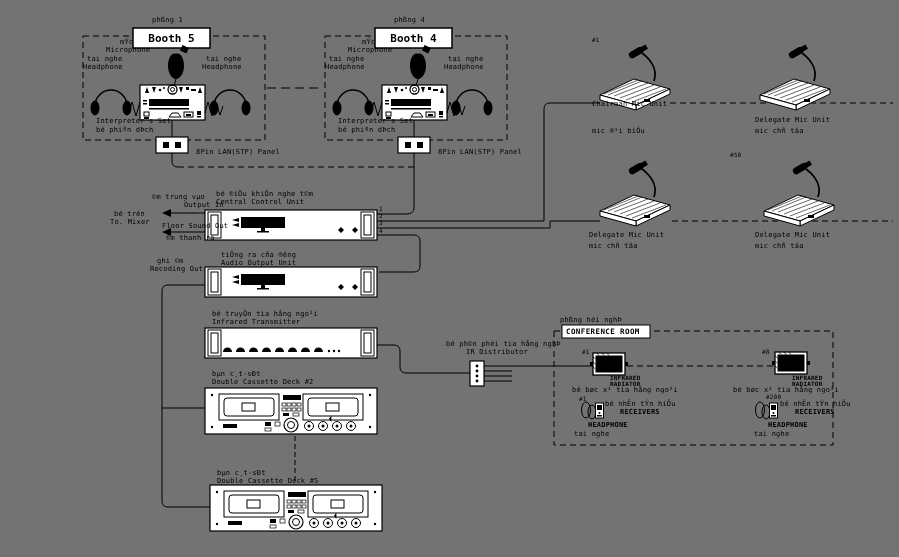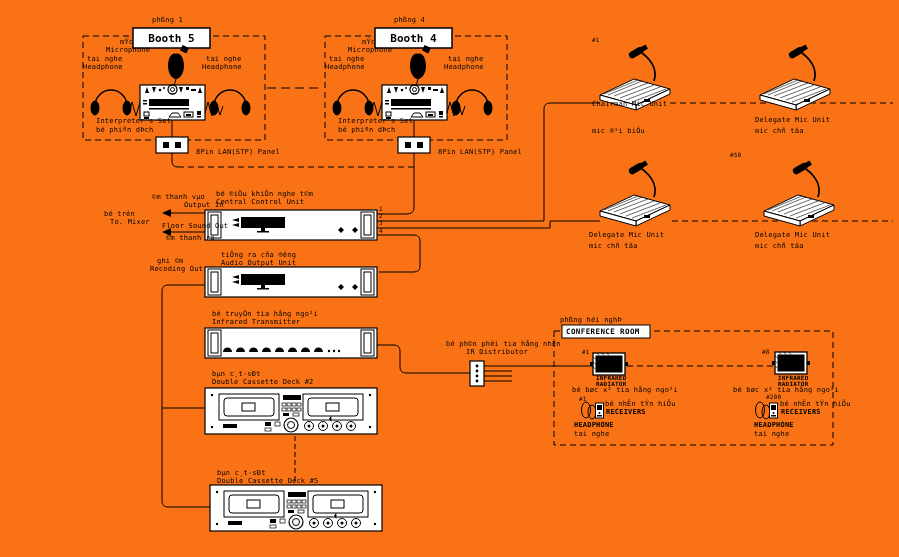--- a/index.html
+++ b/index.html
@@ -1,23 +1,23 @@
 <!DOCTYPE html>
 <html><head>
 <meta charset="utf-8">
 <style>
   html,body{margin:0;padding:0;background:#fff;}
-  .canvas{position:relative;width:899px;height:557px;background:#f97316;overflow:hidden;
+  .canvas{position:relative;width:899px;height:557px;background:#737373;overflow:hidden;
           font-family:"DejaVu Sans Mono",monospace;color:#000;}
   .canvas svg{position:absolute;left:0;top:0;}
   .lbl{position:absolute;font-size:7px;line-height:8px;white-space:nowrap;letter-spacing:0.2px;}
   .sm{font-size:6px;line-height:7px;}
   .ttl{position:absolute;font-size:11px;font-weight:bold;width:77px;text-align:center;line-height:18px;}
   .cr{position:absolute;font-size:7.5px;font-weight:bold;letter-spacing:0.4px;line-height:12px;}
-  .b{font-weight:bold;}
+  .b{font-weight:bold;margin-left:14px;}
 </style>
 </head>
 <body>
 
 <div class="canvas">
 
 <svg width="899" height="557" viewBox="0 0 899 557" fill="none" stroke="#000" stroke-width="1">
   <defs>
 
     <g id="booth">
@@ -240,45 +240,45 @@
 <div class="lbl" style="left:329px;top:55px">tai nghe</div>
 <div class="lbl" style="left:325px;top:63px">Headphone</div>
 <div class="lbl" style="left:448px;top:55px">tai nghe</div>
 <div class="lbl" style="left:444px;top:63px">Headphone</div>
 <div class="lbl" style="left:338px;top:117px">Interpreter's Set</div>
 <div class="lbl" style="left:338px;top:126px">bé phiªn dÞch</div>
 <div class="lbl" style="left:438px;top:148px">8Pin LAN(STP) Panel</div>
 
 <div class="lbl" style="left:216px;top:190px">bé ®iÒu khiÓn nghe t©m</div>
 <div class="lbl" style="left:216px;top:198px">Central Control Unit</div>
-<div class="lbl" style="left:152px;top:193px">©m thanh vµo</div>
+<div class="lbl" style="left:152px;top:193px">©m trung vµo</div>
 <div class="lbl" style="left:184px;top:201px">Output In</div>
 <div class="lbl" style="left:162px;top:222px">Floor Sound Out</div>
 <div class="lbl" style="left:166px;top:234px">©m thanh ra</div>
-<div class="lbl" style="left:104px;top:210px">bé trén</div>
+<div class="lbl" style="left:114px;top:210px">bé trén</div>
 <div class="lbl" style="left:110px;top:218px">To. Mixer</div>
 <div class="lbl sm" style="left:379px;top:205px">1</div>
 <div class="lbl sm" style="left:379px;top:212px">2</div>
 <div class="lbl sm" style="left:379px;top:219px">3</div>
 <div class="lbl sm" style="left:379px;top:227px">4</div>
 
 <div class="lbl" style="left:221px;top:251px">tiÕng ra cña ®êng</div>
 <div class="lbl" style="left:221px;top:259px">Audio Output Unit</div>
 <div class="lbl" style="left:157px;top:257px">ghi ©m</div>
 <div class="lbl" style="left:150px;top:265px">Recoding Out</div>
 
 <div class="lbl" style="left:212px;top:310px">bé truyÒn tia hång ngo¹i</div>
 <div class="lbl" style="left:212px;top:318px">Infrared Transmitter</div>
 
 <div class="lbl" style="left:212px;top:370px">bµn c¸t-sÐt</div>
 <div class="lbl" style="left:212px;top:378px">Double Cassette Deck #2</div>
 <div class="lbl" style="left:217px;top:469px">bµn c¸t-sÐt</div>
 <div class="lbl" style="left:217px;top:477px">Double Cassette Deck #5</div>
 
-<div class="lbl" style="left:446px;top:340px">bé ph©n phèi tia hång nhËn</div>
+<div class="lbl" style="left:446px;top:340px">bé ph©n phèi tia hång nghÞ</div>
 <div class="lbl" style="left:466px;top:348px">IR Distributor</div>
 
 <div class="lbl sm" style="left:592px;top:36px">#1</div>
 <div class="lbl" style="left:592px;top:100px">Chairman Mic Unit</div>
 <div class="lbl" style="left:592px;top:127px">mic ®¹i biÓu</div>
 <div class="lbl" style="left:755px;top:116px">Delegate Mic Unit</div>
 <div class="lbl" style="left:755px;top:127px">mic chñ täa</div>
 <div class="lbl" style="left:589px;top:231px">Delegate Mic Unit</div>
 <div class="lbl" style="left:589px;top:242px">mic chñ täa</div>
 <div class="lbl sm" style="left:730px;top:151px">#50</div>

